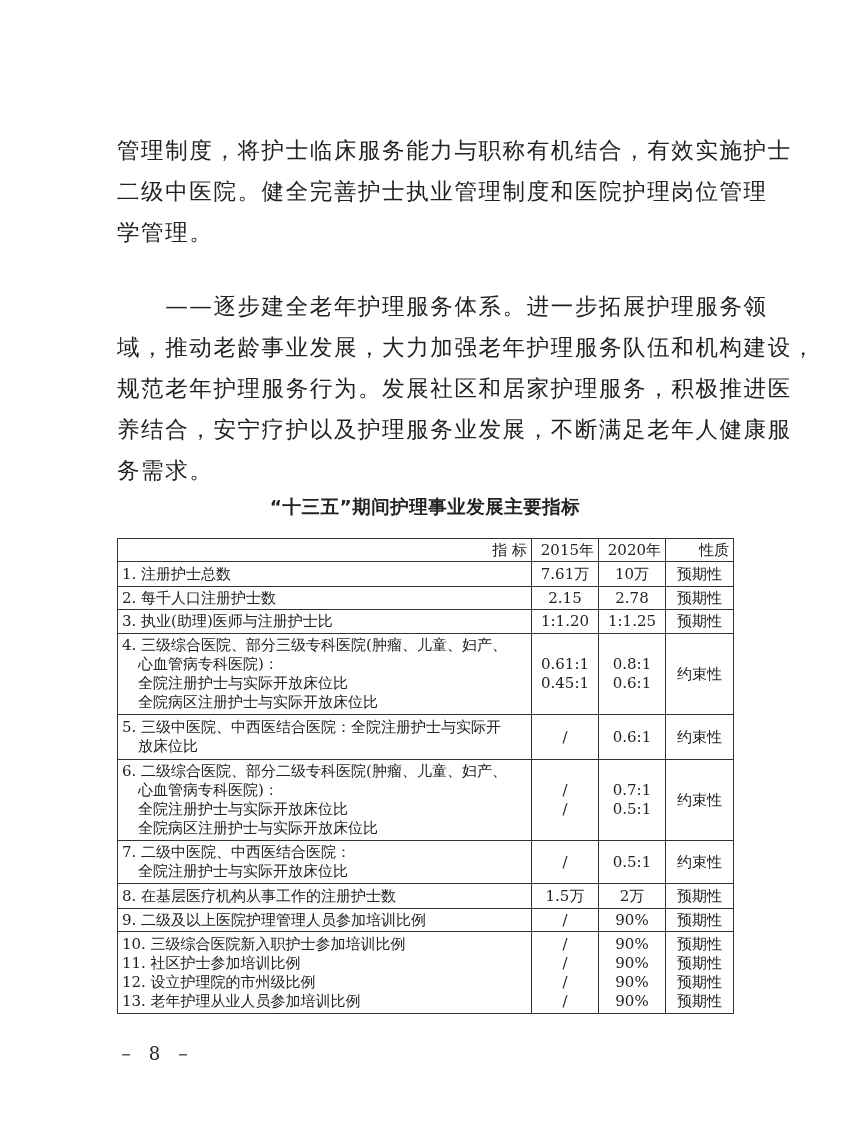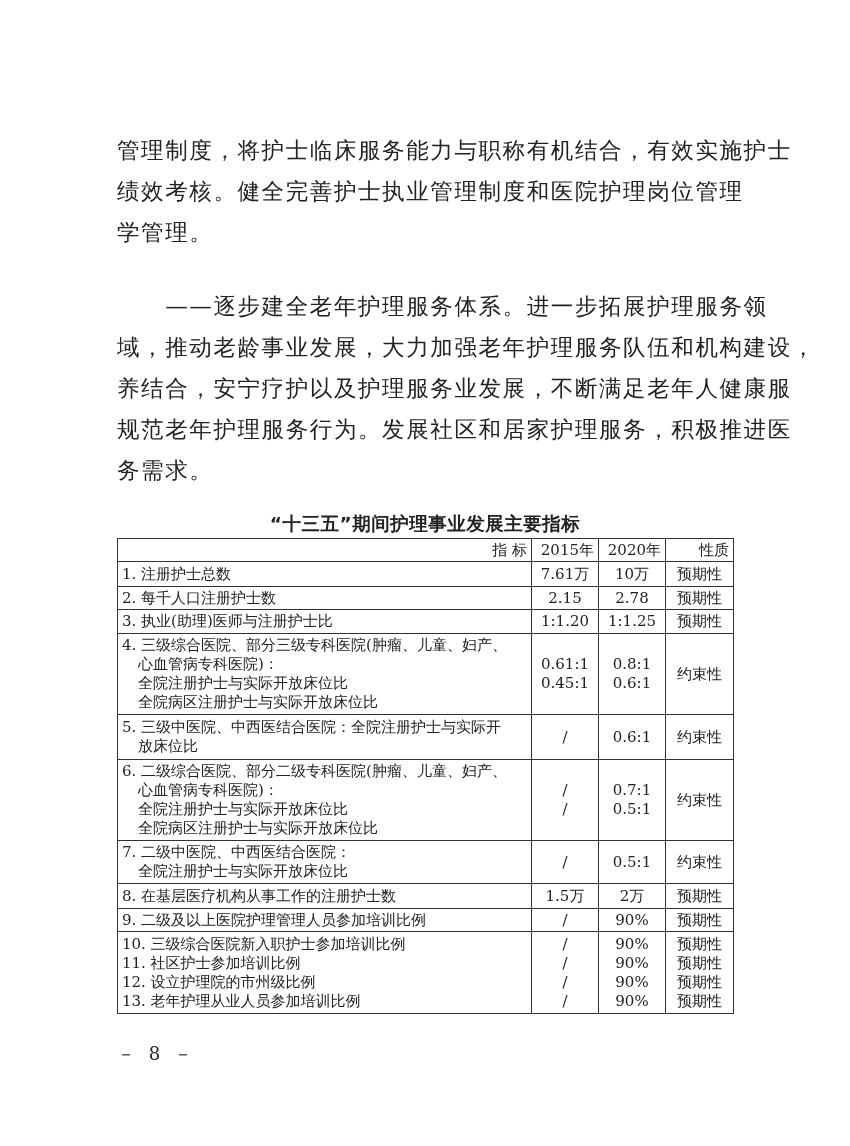--- a/index.html
+++ b/index.html
@@ -3,47 +3,47 @@
 <meta charset="utf-8">
 <style>
   html, body { margin: 0; padding: 0; background: #ffffff; }
   body { width: 850px; height: 1146px; position: relative; overflow: hidden;
          font-family: "DejaVu Serif", "Liberation Serif", serif; color: #222; }
   .para { position: absolute; left: 117px; width: 616px; font-size: 22.5px; line-height: 41px;
           letter-spacing: 1.6px; margin: 0; text-align: justify; }
   .p1 { top: 130px; }
   .p2 { top: 286px; text-indent: 0; }
   .line { display: block; white-space: nowrap; height: 41px; }
-  .table-title { position: absolute; left: 117px; width: 616px; top: 511px; text-align: center;
+  .table-title { position: absolute; left: 117px; width: 616px; top: 494px; text-align: center;
                  font-family: "DejaVu Sans", "Liberation Sans", sans-serif; font-weight: bold;
                  font-size: 18.5px; letter-spacing: 0.5px; }
   table { position: absolute; left: 117px; top: 538px; border-collapse: collapse;
           font-size: 15px; line-height: 19px; table-layout: fixed; width: 616px; }
   td, th { border: 1.3px solid #333; padding: 0 4px; vertical-align: middle; font-weight: normal; }
   th { text-align: right; height: 22px; }
   col.c1 { width: 414px; } col.c2 { width: 67px; } col.c3 { width: 67px; } col.c4 { width: 68px; }
   td.num, td.nat { text-align: center; padding: 0; }
   .ind { display: block; padding-left: 16px; }
   .cell-line { display: block; }
   .page-num { position: absolute; left: 117px; top: 1042px; font-size: 18px; letter-spacing: 4px; }
 </style>
 </head>
 <body>
 
 <div class="para p1">
   <span class="line">管理制度，将护士临床服务能力与职称有机结合，有效实施护士</span>
-  <span class="line">绩效考核。健全完善护士执业管理制度和医院护理岗位管理</span>
+  <span class="line">二级中医院。健全完善护士执业管理制度和医院护理岗位管理</span>
   <span class="line">学管理。</span>
 </div>
 
 <div class="para p2">
   <span class="line">　　——逐步建全老年护理服务体系。进一步拓展护理服务领</span>
   <span class="line">域，推动老龄事业发展，大力加强老年护理服务队伍和机构建设，</span>
+  <span class="line">规范老年护理服务行为。发展社区和居家护理服务，积极推进医</span>
   <span class="line">养结合，安宁疗护以及护理服务业发展，不断满足老年人健康服</span>
-  <span class="line">规范老年护理服务行为。发展社区和居家护理服务，积极推进医</span>
   <span class="line">务需求。</span>
 </div>
 
 <div class="table-title">“十三五”期间护理事业发展主要指标</div>
 
 <table>
   <colgroup>
       <col class="c1">
       <col class="c2">
       <col class="c3">

